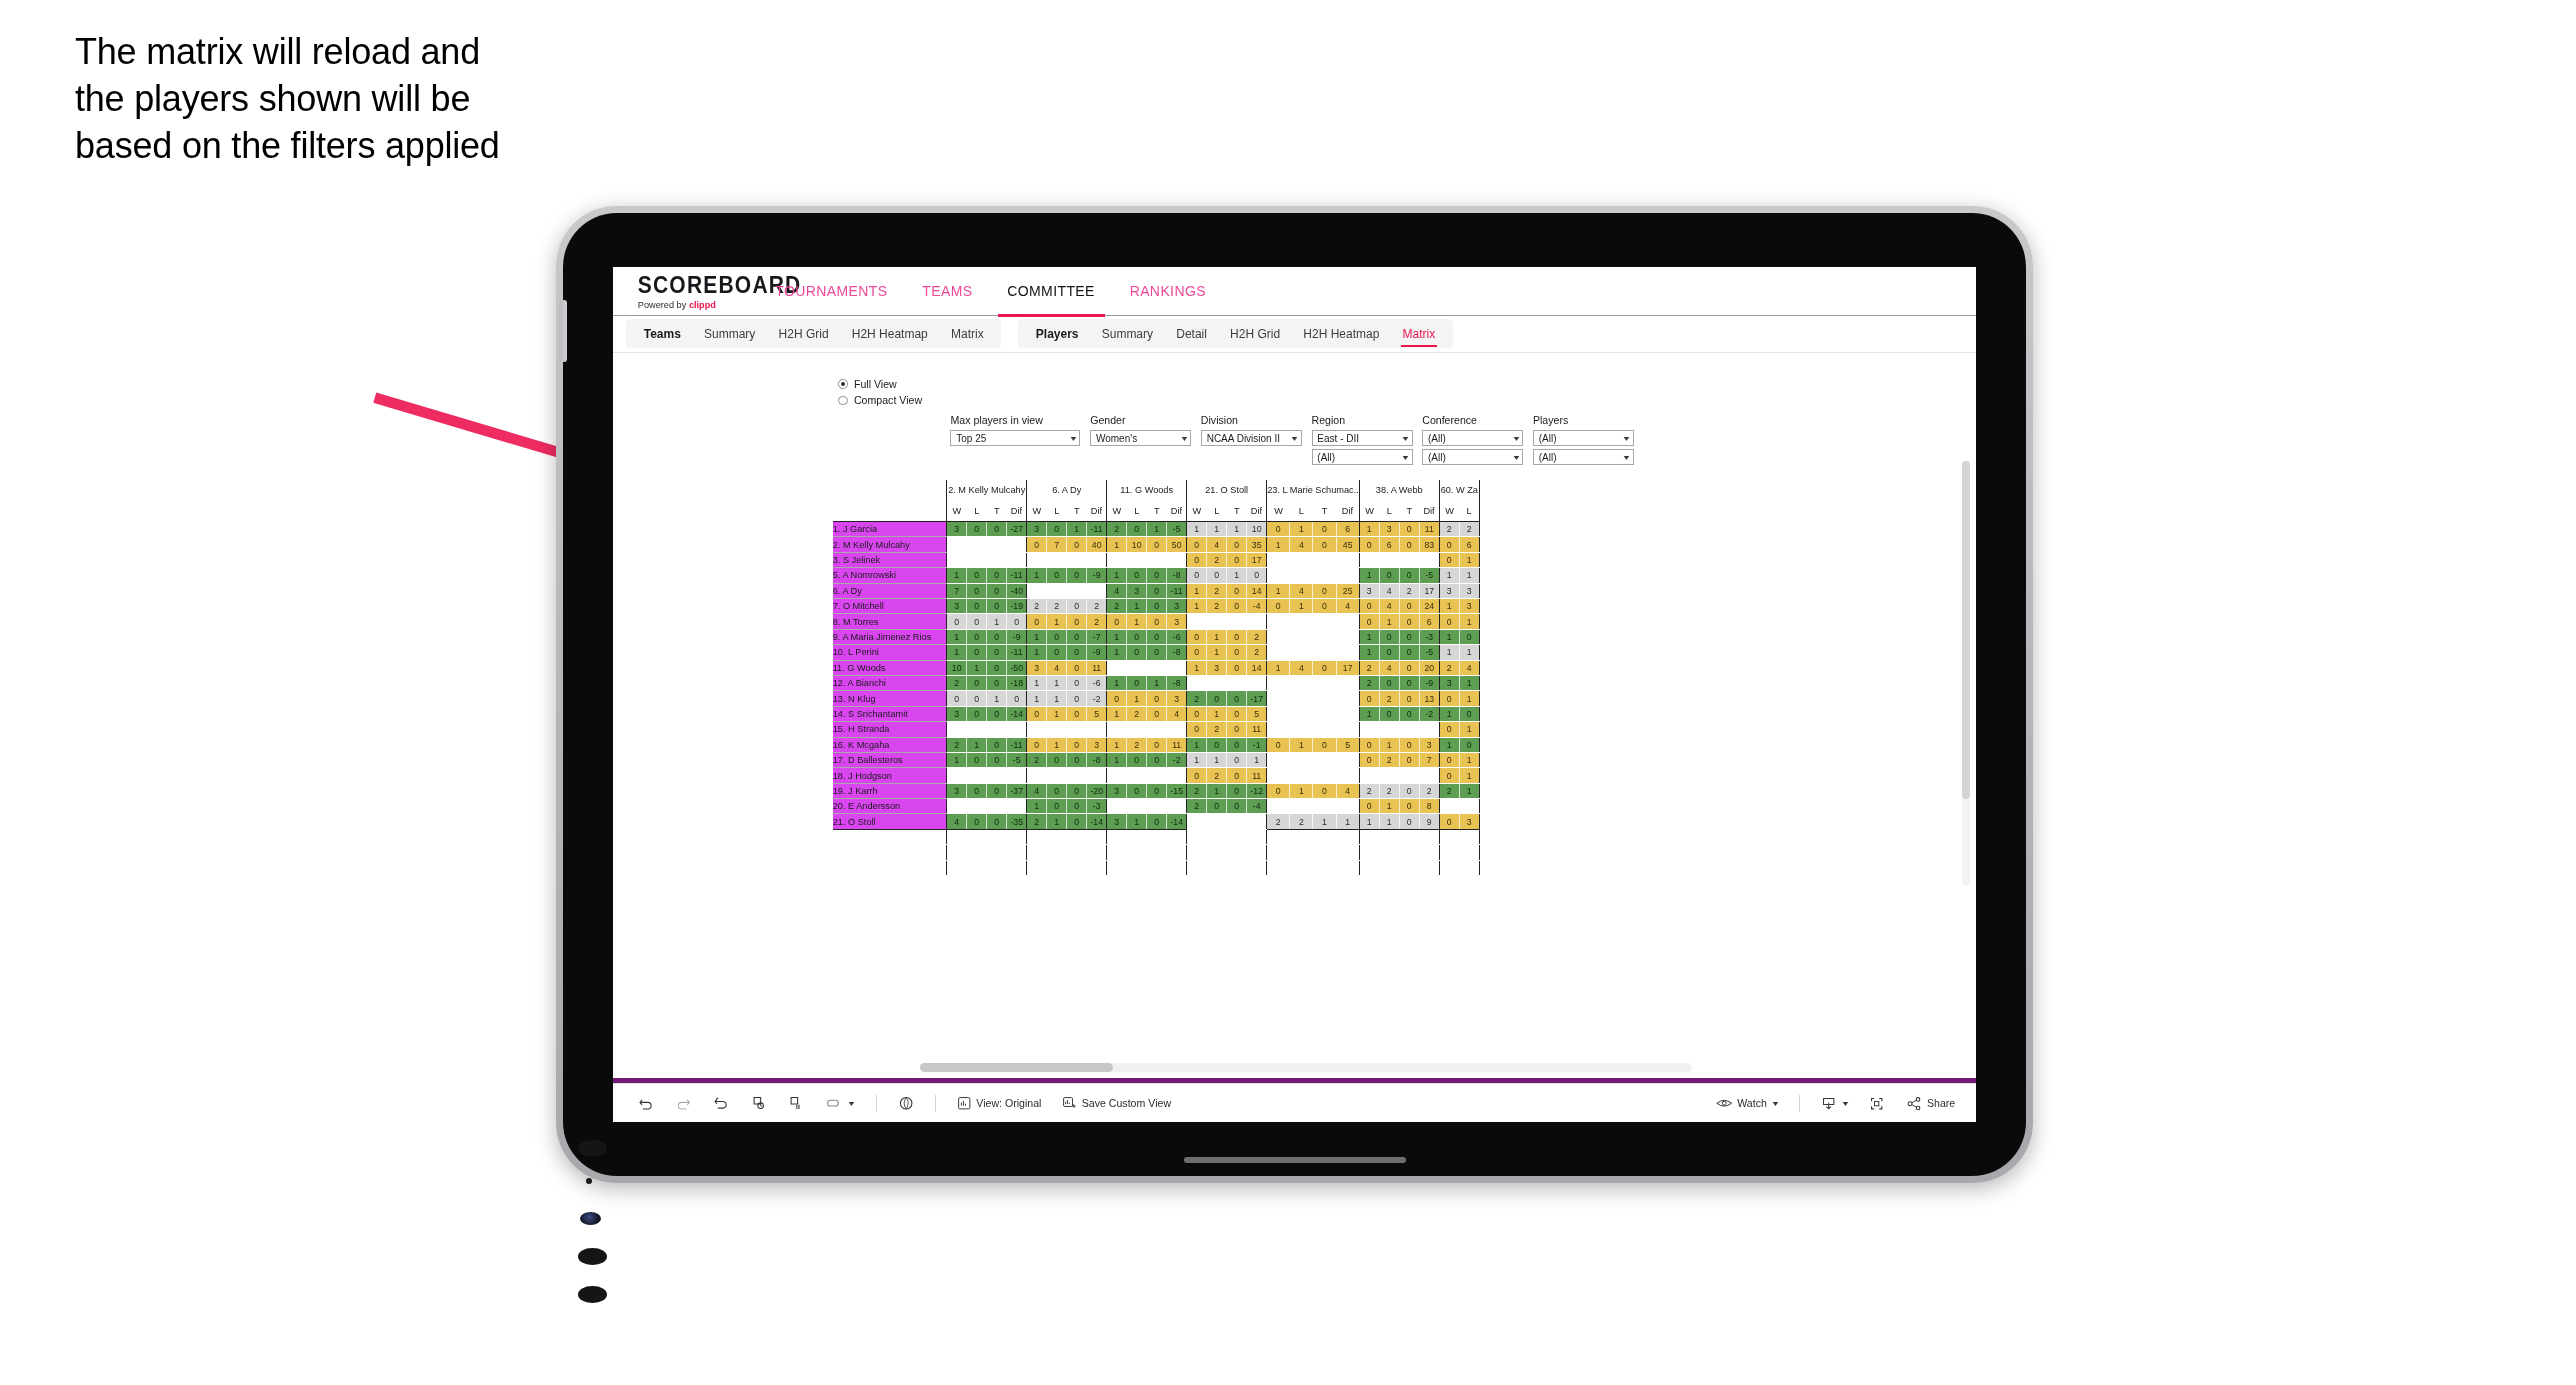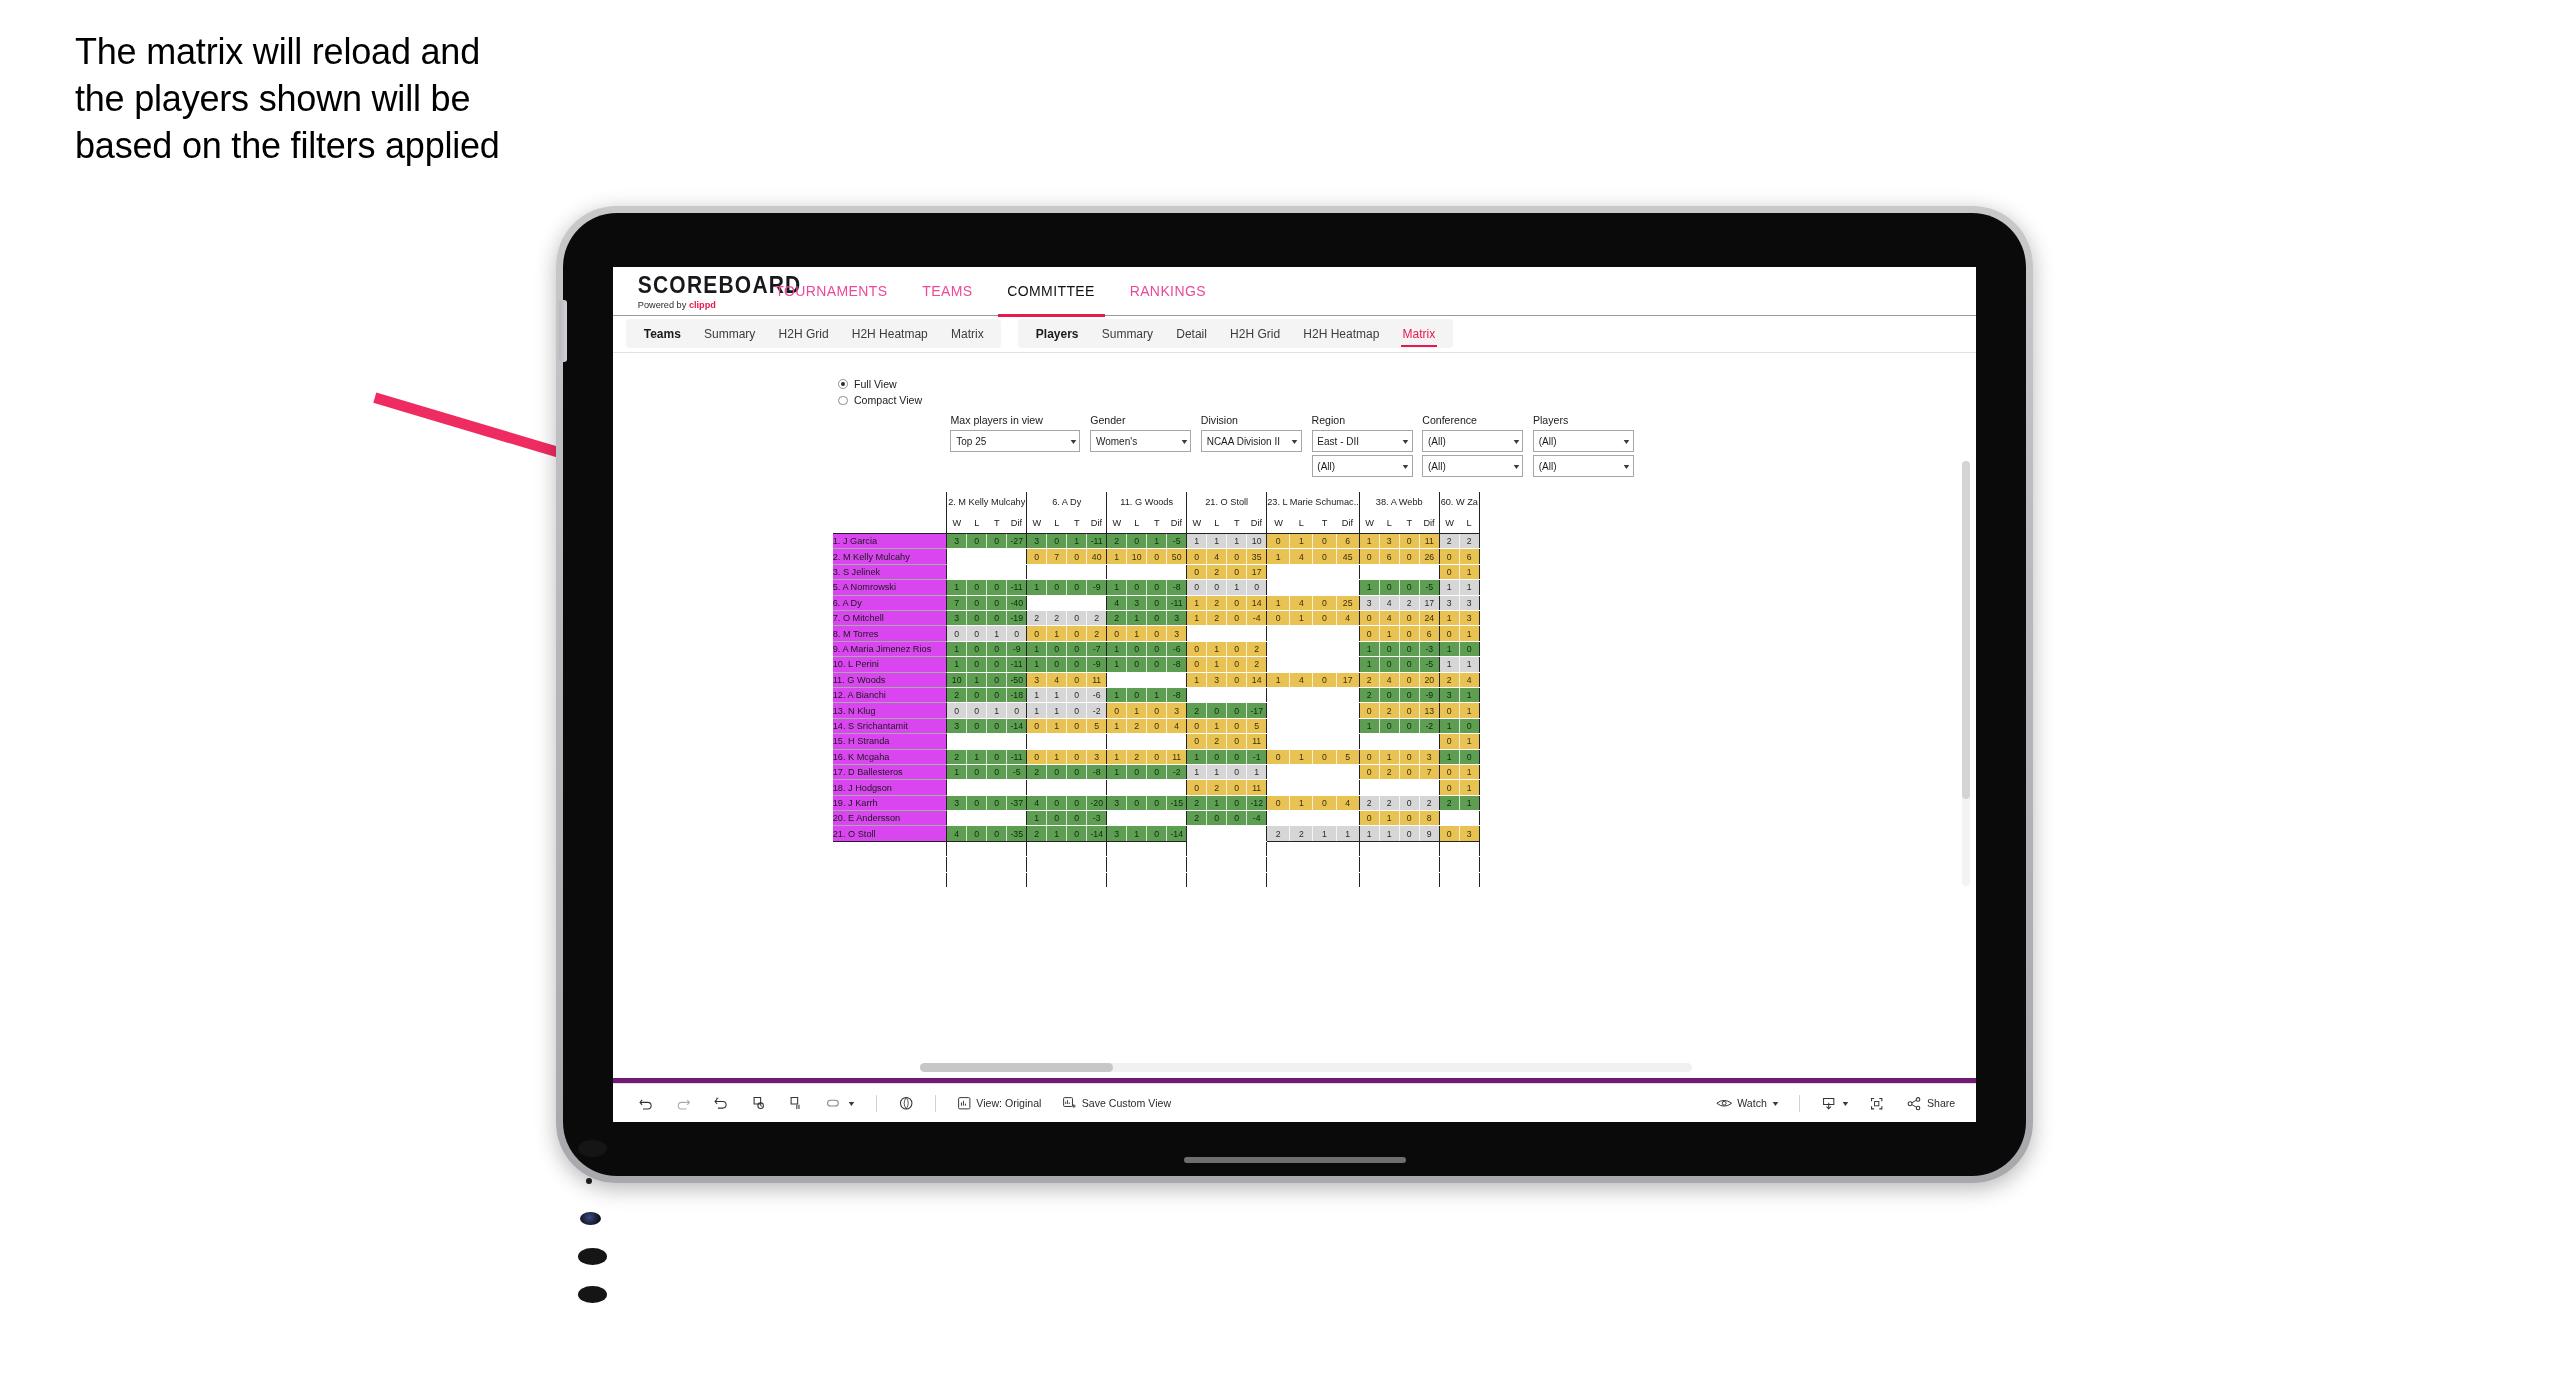--- a/index.html
+++ b/index.html
@@ -136,21 +136,21 @@
   }
   .radio.on::after {
     content:""; position:absolute; left:1.9px; top:1.9px; width:3.9px; height:3.9px;
     border-radius:50%; background:#2b2b2b;
   }
   .fcol { margin-right:9.7px; }
   .fcol.w135 { width:130px; }
   .fcol.w105 { width:101px; }
   .flabel { font-size:10.6px; color:#202020; margin-bottom:2.9px; height:13.5px;margin-top:40px; }
   .fsel {
-    height:22px; border:1px solid #a6a6a6; background:#fff;
+    height:16px; border:1px solid #a6a6a6; background:#fff;
     display:flex; align-items:center; justify-content:space-between;
     padding:0 2.9px 0 4.8px; font-size:10px; color:#1c1c1c; margin-bottom:2.9px;
   }
   .caret { font-size:6.8px; color:#3a3a3a; transform:scaleX(1.4); }
 
   
   #matrix-wrap { margin-top:11.6px; padding-left:1.9px; position:relative; }
   table.mx { border-collapse:collapse; font-size:9.2px; color:#1a1a1a;
     font-family:"Liberation Sans", sans-serif; table-layout:fixed; }
   table.mx td, table.mx th { padding:0; font-weight:normal; }
@@ -473,21 +473,21 @@
                     <td class="cell yellow">4</td>
                     <td class="cell yellow">0</td>
                     <td class="cell yellow gright">35</td>
                     <td class="cell yellow gleft">1</td>
                     <td class="cell yellow">4</td>
                     <td class="cell yellow">0</td>
                     <td class="cell yellow gright">45</td>
                     <td class="cell yellow gleft">0</td>
                     <td class="cell yellow">6</td>
                     <td class="cell yellow">0</td>
-                    <td class="cell yellow gright">26</td>
+                    <td class="cell yellow gright">83</td>
                     <td class="cell yellow gleft">0</td>
                     <td class="cell yellow gright">6</td>
                   </tr>
                   <tr>
                     <td class="rowname">3. S Jelinek</td>
                     <td class="cell blank gleft"></td>
                     <td class="cell blank"></td>
                     <td class="cell blank"></td>
                     <td class="cell blank gright"></td>
                     <td class="cell blank gleft"></td>

